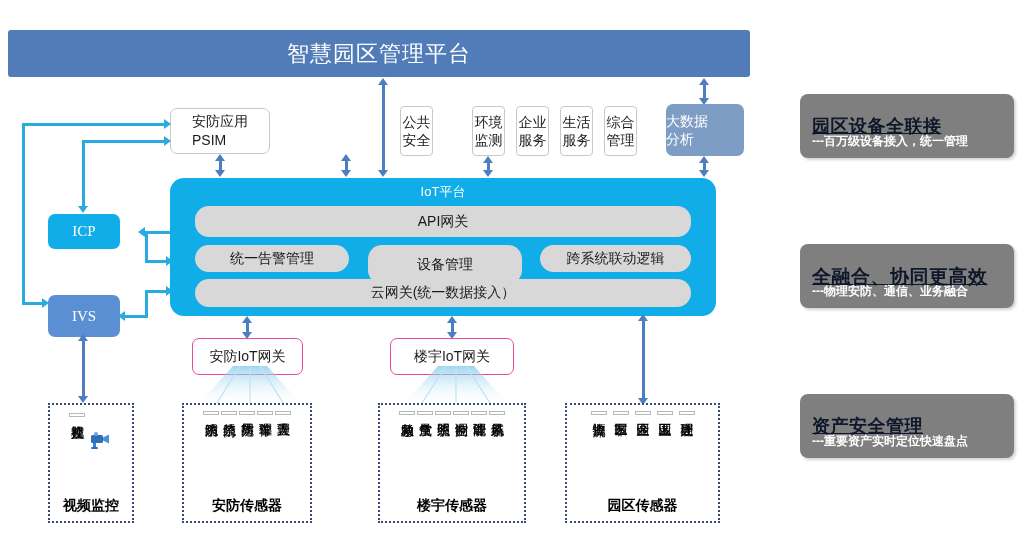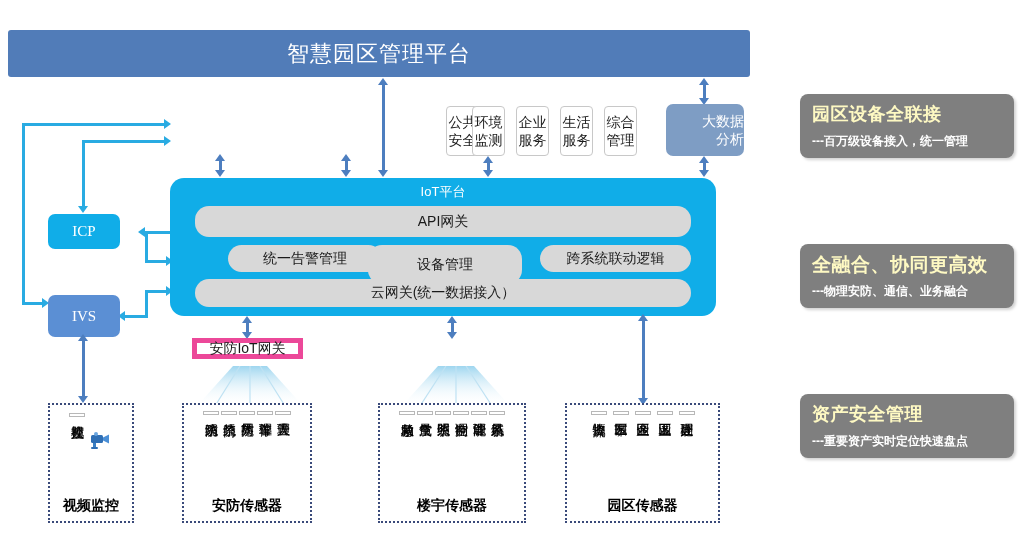--- a/index.html
+++ b/index.html
@@ -39,58 +39,58 @@
     width:33px;height:50px;top:106px;
     display:flex;flex-direction:column;align-items:center;justify-content:center;
   }
   .mini-box span{display:block;}
 
   
   .bigdata{
     left:666px;top:104px;width:78px;height:52px;
     background:#7e9dc4;color:#ffffff;border-radius:7px;
     font-size:14px;line-height:18px;
-    display:flex;flex-direction:column;align-items:flex-end;justify-content:center;
+    display:flex;flex-direction:column;align-items:flex-start;justify-content:center;
   }
 
   
   .iot{
     left:170px;top:178px;width:546px;height:138px;
     background:#10ade8;border-radius:14px;
   }
   .iot-title{
     position:absolute;left:0;top:5px;width:100%;
     text-align:center;color:#ffffff;font-size:13px;
   }
   .iot-inner{
     background:#d8d8d8;border-radius:14px;color:#1a1a1a;
     font-size:14px;
   }
   .iot-api{left:25px;top:28px;width:496px;height:31px;}
-  .iot-r2a{left:25px;top:67px;width:154px;height:27px;margin-left:33px;}
+  .iot-r2a{left:25px;top:67px;width:154px;height:27px;}
   .iot-r2b{left:198px;top:67px;width:154px;height:39px;}
   .iot-r2c{left:370px;top:67px;width:151px;height:27px;}
   .iot-cloud{left:25px;top:101px;width:496px;height:28px;}
 
   
   .icp{
     left:48px;top:214px;width:72px;height:35px;
     background:#10ade8;color:#ffffff;border-radius:7px;
     font-size:15px;font-family:"Liberation Serif","DejaVu Serif",serif;
   }
   .ivs{
     left:48px;top:295px;width:72px;height:42px;
     background:#5b8fd4;color:#ffffff;border-radius:7px;
     font-size:15px;font-family:"Liberation Serif","DejaVu Serif",serif;
   }
 
   
   .gw{
-    background:#ffffff;border:5px solid #ec4899;border-radius:0;
-    color:#1a1a1a;font-size:14px;height:21px;
+    background:#ffffff;border:1px solid #ec4899;border-radius:7px;
+    color:#1a1a1a;font-size:14px;height:37px;
   }
   .gw-sec{left:192px;top:338px;width:111px;}
   .gw-bld{left:390px;top:338px;width:124px;}
 
   
   .sensor-group{
     border:2px dotted #3a4a7a;background:#ffffff;
   }
   .sensor-group .glabel{
     position:absolute;left:0;bottom:6px;width:100%;
@@ -117,22 +117,22 @@
   .sg-bld{left:378px;top:403px;width:148px;height:120px;}
   .sg-park{left:565px;top:403px;width:155px;height:120px;}
 
   
   .feature{
     left:800px;width:214px;height:64px;
     background:#7f7f7f;border-radius:8px;color:#ffffff;
     box-shadow:2px 2px 3px rgba(0,0,0,.18);
   }
   .feature .ftitle{
-    position:absolute;left:12px;top:8px;
-    color:#fef9c3;font-size:18px;font-weight:bold;letter-spacing:.5px;
+    position:absolute;left:12px;top:20px;
+    color:#0f172a;font-size:18px;font-weight:bold;letter-spacing:.5px;text-decoration:underline;
   }
   .feature .fsub{
     position:absolute;left:12px;bottom:8px;
     color:#ffffff;font-size:12px;font-weight:bold;
   }
   .feat-1{top:94px;}
   .feat-2{top:244px;}
   .feat-3{top:394px;}
   .feat-2 .ftitle{font-size:19px;}
 
@@ -175,23 +175,29 @@
   <div class="arrow-dn" style="left:215px;top:170px;"></div>
 
   <div class="ln" style="left:345px;top:158px;width:3px;height:14px;"></div>
   <div class="arrow-up" style="left:341px;top:154px;"></div>
   <div class="arrow-dn" style="left:341px;top:170px;"></div>
 
   <div class="ln" style="left:487px;top:160px;width:3px;height:12px;"></div>
   <div class="arrow-up" style="left:483px;top:156px;"></div>
   <div class="arrow-dn" style="left:483px;top:170px;"></div>
 
-
-
-  <div class="abs mini-box" style="left:400px;margin-left:46px;">
+  <div class="abs ctr app-box app-psim">
+    <div>
+      <div>安防应用</div>
+      <div>PSIM</div>
+    </div>
+  </div>
+
+
+  <div class="abs mini-box" style="left:400px;">
     <span>公共</span>
     <span>安全</span>
   </div>
   <div class="abs mini-box" style="left:472px;">
     <span>环境</span>
     <span>监测</span>
   </div>
   <div class="abs mini-box" style="left:516px;">
     <span>企业</span>
     <span>服务</span>
@@ -273,20 +279,23 @@
   <div class="ln" style="left:451px;top:320px;width:3px;height:15px;"></div>
   <div class="arrow-up" style="left:447px;top:316px;"></div>
   <div class="arrow-dn" style="left:447px;top:332px;"></div>
 
   <div class="ln" style="left:642px;top:320px;width:3px;height:82px;"></div>
   <div class="arrow-up" style="left:638px;top:314px;"></div>
   <div class="arrow-dn" style="left:638px;top:398px;"></div>
 
   <div class="abs ctr gw gw-sec">
     <span>安防IoT网关</span>
+  </div>
+  <div class="abs ctr gw gw-bld">
+    <span>楼宇IoT网关</span>
   </div>
 
   <svg class="fan" style="left:195px;top:366px;" width="110" height="40" viewBox="0 0 110 40">
     <defs>
       <linearGradient id="fanG" x1="0" y1="0" x2="0" y2="1">
         <stop offset="0%" stop-color="#7ec8ea" stop-opacity="0.75"></stop>
         <stop offset="100%" stop-color="#ffffff" stop-opacity="0"></stop>
       </linearGradient>
     </defs>
     <path d="M38 0 L2 40 L108 40 L72 0 Z" fill="url(#fanG)"></path>

